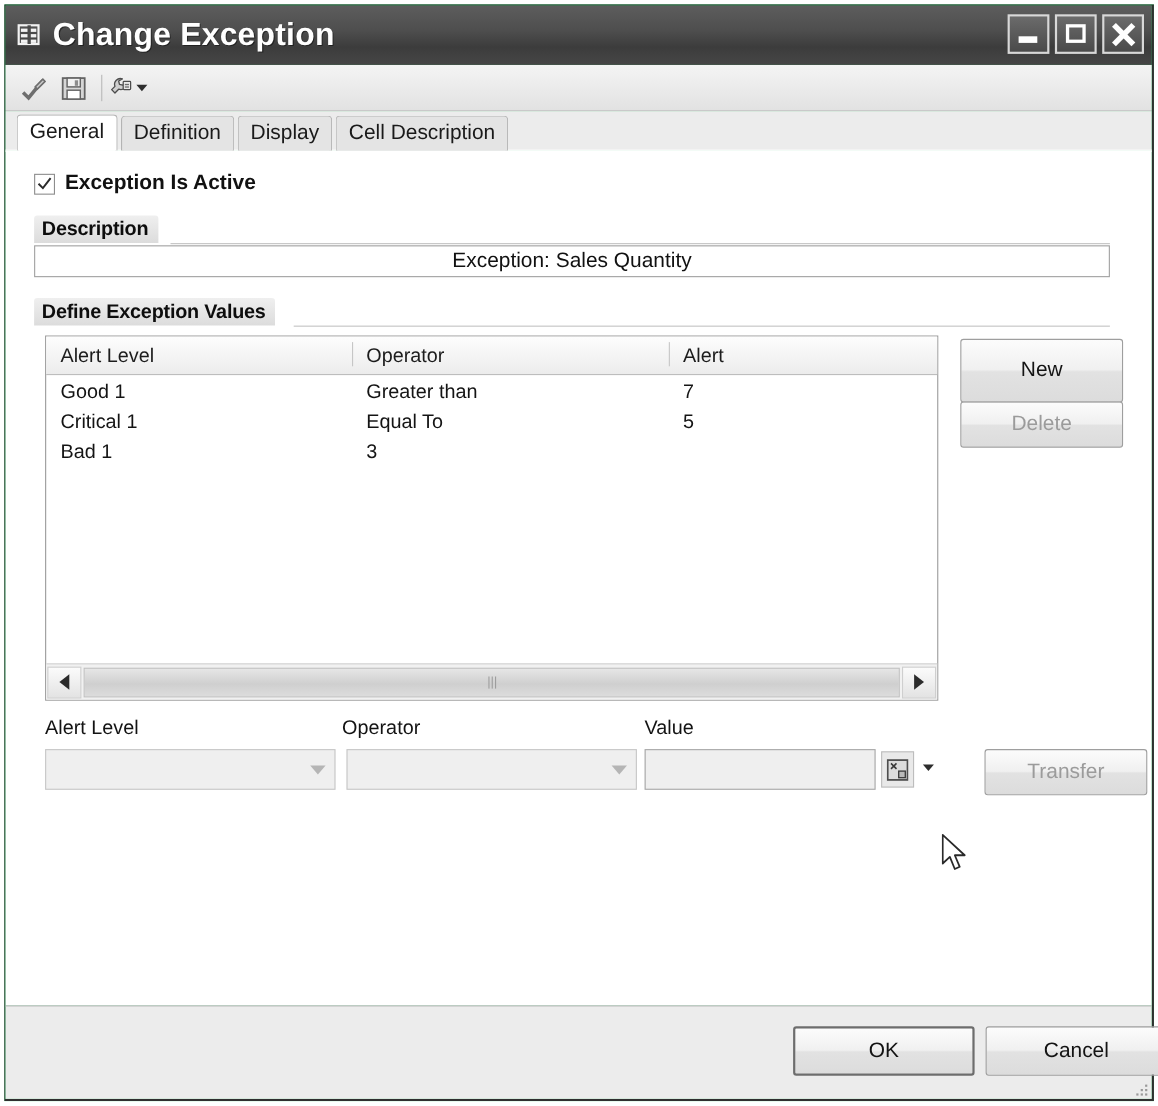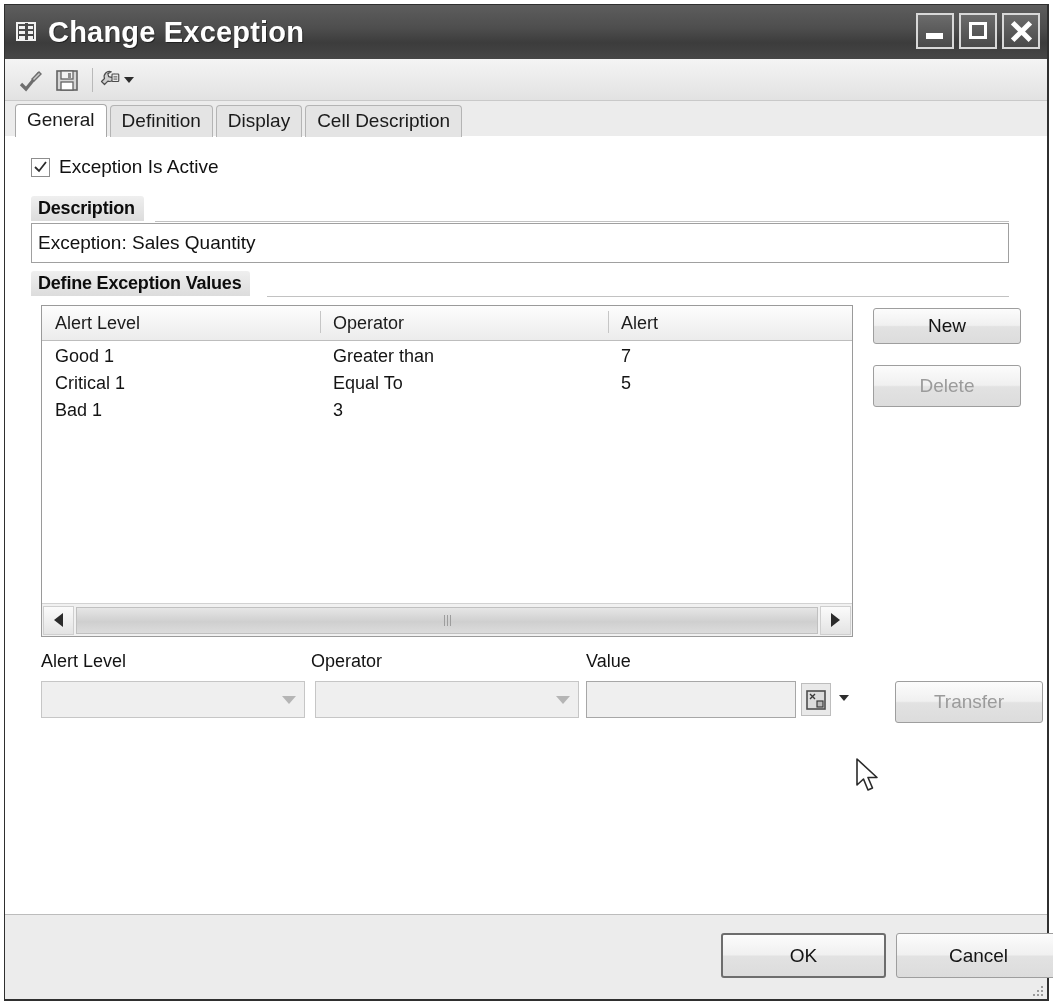--- a/index.html
+++ b/index.html
@@ -214,20 +214,21 @@
     background: #ffffff;
     margin-right: 9px;
     position: relative;
     flex: 0 0 19px;
   }
   .chk svg { position: absolute; left: 2px; top: 2px; }
   .checkrow .lbl {
     font-size: 19px;
     color: #111111;
     white-space: nowrap;
+    font-weight: bold;
   }
 
   
   .grouphead {
     position: absolute;
     font-size: 18px;
     font-weight: bold;
     color: #0d0d0d;
     background: linear-gradient(to bottom, #efefef, #dcdcdc);
     border-radius: 3px 3px 0 0;
@@ -532,21 +533,21 @@
       <span class="chk">
         <svg width="13" height="13" viewBox="0 0 13 13">
           <path d="M1 6 L5 10 L12 1" stroke="#2b2b2b" stroke-width="1.8" fill="none"></path>
         </svg>
       </span>
       <span class="lbl">Exception Is Active</span>
     </div>
 
     <div class="grouphead" style="left:26px; top:58px;">Description</div>
     <div class="grouprule" style="left:150px; top:83px; width:854px;"></div>
-    <input class="textinput" style="left: 26px; top: 85px; width: 978px; height: 40px;" value="Exception: Sales Quantity">
+    <input class="textinput" style="left: 26px; top: 85px; width: 978px; height: 29px; text-align: center;" value="Exception: Sales Quantity">
 
     <div class="grouphead" style="left:26px; top:133px;">Define Exception Values</div>
     <div class="grouprule" style="left:262px; top:158px; width:742px;"></div>
 
     <div class="listbox" style="top:167px;">
       <div class="listhead">
         <div class="hcell c1">Alert Level</div>
         <div class="hcell c2">Operator</div>
         <div class="hcell c3">Alert</div>
       </div>
@@ -576,21 +577,21 @@
               <i></i>
               <i></i>
             </span>
         </div>
         <div class="sbtn">
             <span class="arrow-r"></span>
           </div>
       </div>
     </div>
 
-    <div class="btn" style="left:868px; top:170px; width:148px; height:36px;">New</div>
+    <div class="btn" style="left:868px; top:170px; width:148px; height:58px;">New</div>
     <div class="btn disabled" style="left:868px; top:227px; width:148px; height:42px;">Delete</div>
 
     <div class="flabel" style="left:36px; top:513px;">Alert Level</div>
     <div class="flabel" style="left:306px; top:513px;">Operator</div>
     <div class="flabel" style="left:581px; top:513px;">Value</div>
 
     <div class="combo" style="left:36px; top:543px; width:264px;">
       <span class="arrowbox">
           <span class="chev"></span>
         </span>

